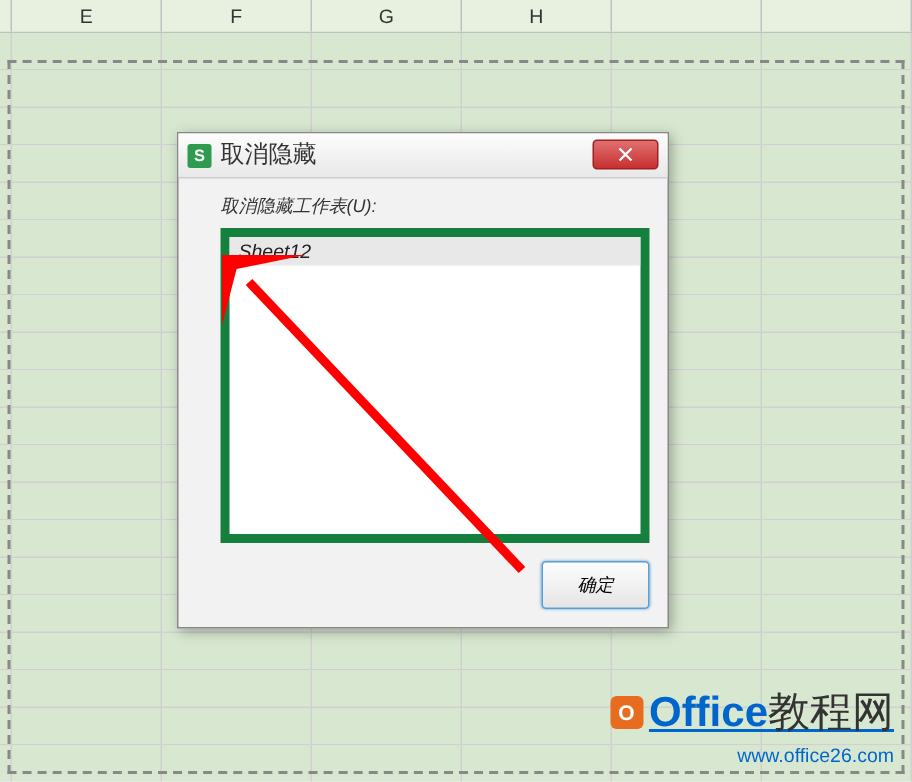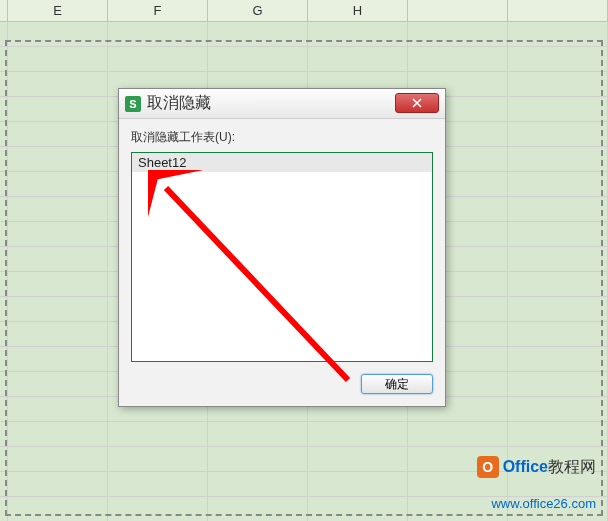--- a/index.html
+++ b/index.html
@@ -101,50 +101,51 @@
       background: linear-gradient(#e07070, #c83030);
       border: 1px solid #a02020;
       border-radius: 3px;
       display: flex;
       align-items: center;
       justify-content: center;
       cursor: pointer;
     }
     .close-btn svg { width: 10px; height: 10px; }
     .dialog-body {
-      padding: 10px 12px 12px 12px;
+      padding: 10px 12px 12px 28px;
+      font-style: italic;
     }
     .dialog-label {
       font-size: 12px;
       color: #333;
       margin-bottom: 6px;
     }
     .listbox {
       width: 100%;
       height: 210px;
       background: #fff;
-      border: 1px solid #15803d;
+      border: 6px solid #15803d;
       overflow: auto;
     }
     .list-item {
       font-size: 13px;
       padding: 2px 6px;
       background: #e8e8e8;
       color: #222;
       cursor: pointer;
     }
     .dialog-buttons {
       display: flex;
       justify-content: flex-end;
       gap: 8px;
       margin-top: 12px;
     }
     .btn {
       width: 72px;
-      height: 20px;
+      height: 32px;
       background: linear-gradient(#fdfdfd, #e5e5e5);
       border: 1px solid #999;
       border-radius: 3px;
       font-size: 12px;
       cursor: pointer;
       display: flex;
       align-items: center;
       justify-content: center;
     }
     .btn.primary {
@@ -176,29 +177,30 @@
       background: #e86c1f;
       border-radius: 4px;
       display: flex;
       align-items: center;
       justify-content: center;
       color: #fff;
       font-weight: bold;
       font-size: 14px;
     }
     .wm-title {
-      font-size: 16px;
+      font-size: 28px;
       font-weight: bold;
       color: #0066cc;
+      text-decoration: underline;
     }
     .wm-title .cn { color: #333; font-weight: normal; }
     .wm-url {
       font-size: 13px;
       color: #0066cc;
-      margin-top: 18px;
+      margin-top: 2px;
     }
   </style>
 </head>
 <body>
 
 <div class="spreadsheet">
   <div class="col-headers">
     <div class="col-header first"></div>
     <div class="col-header col">E</div>
     <div class="col-header col">F</div>

